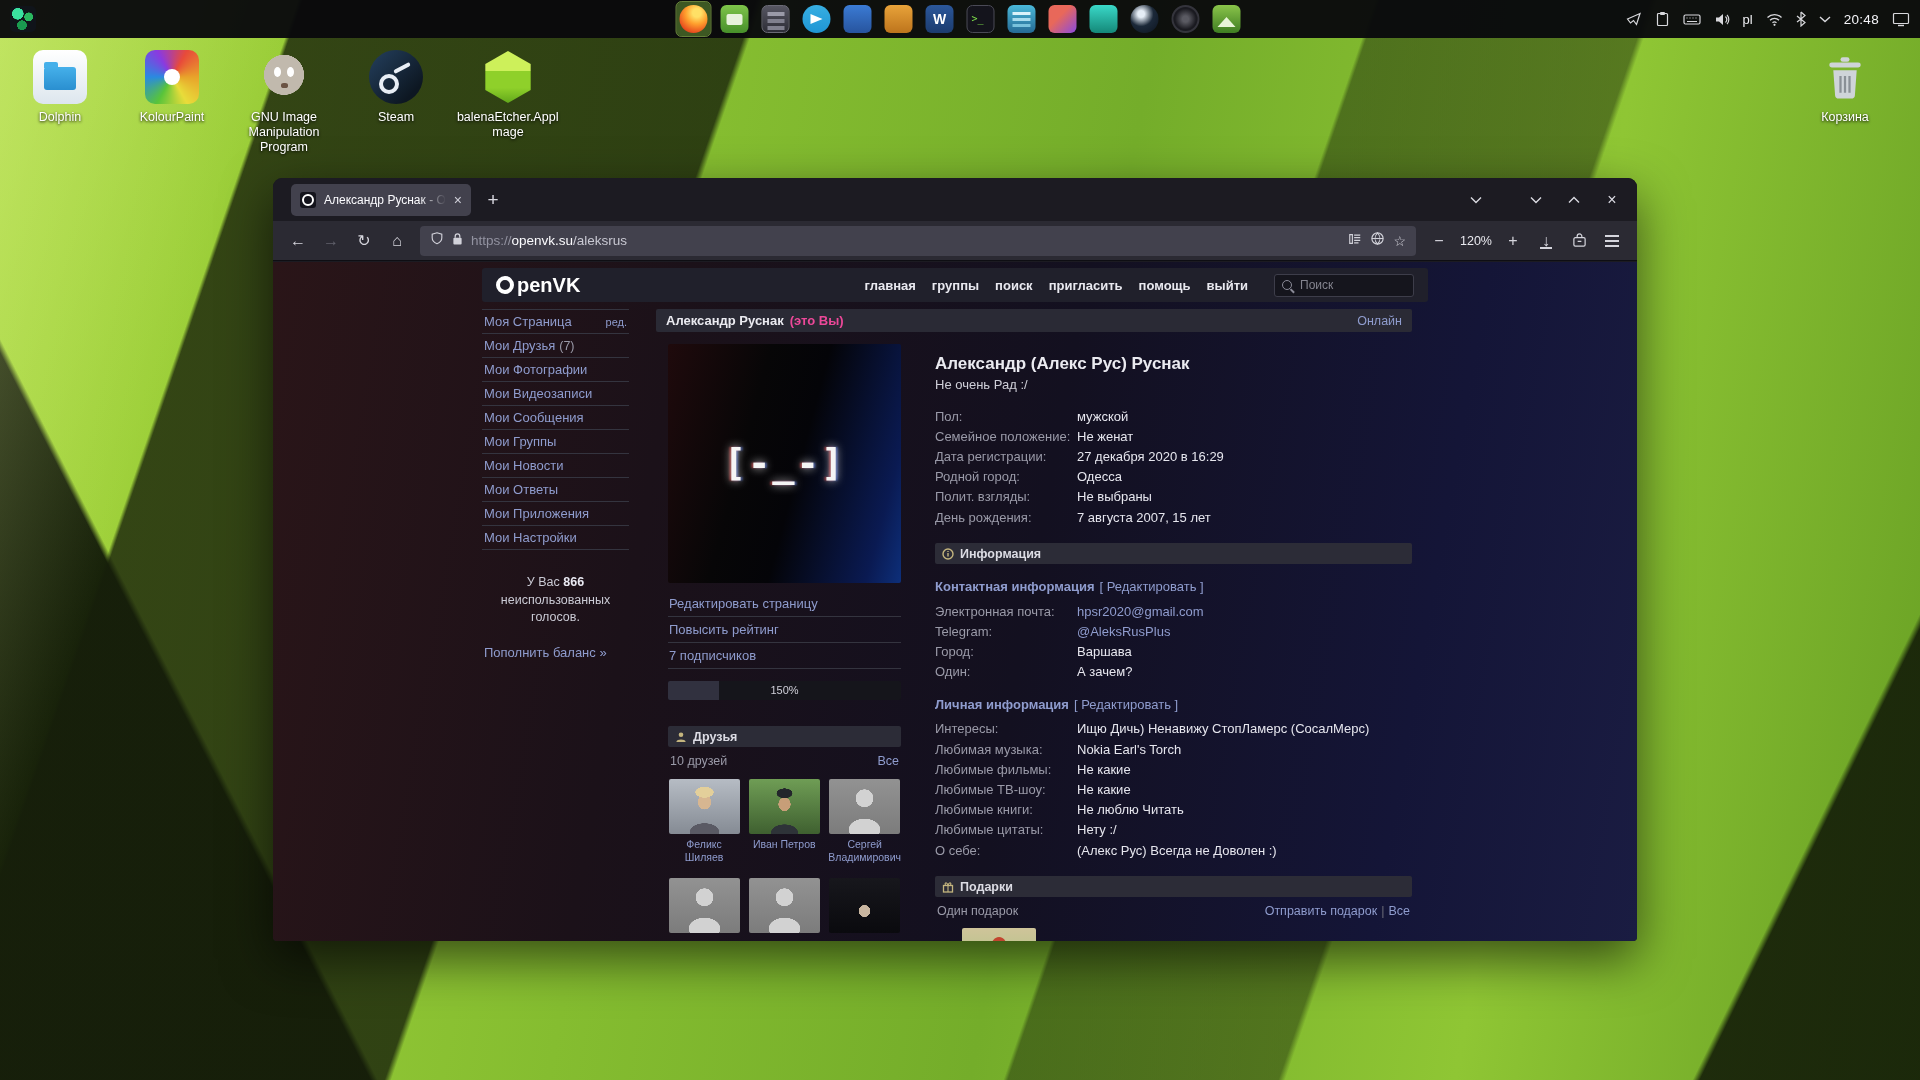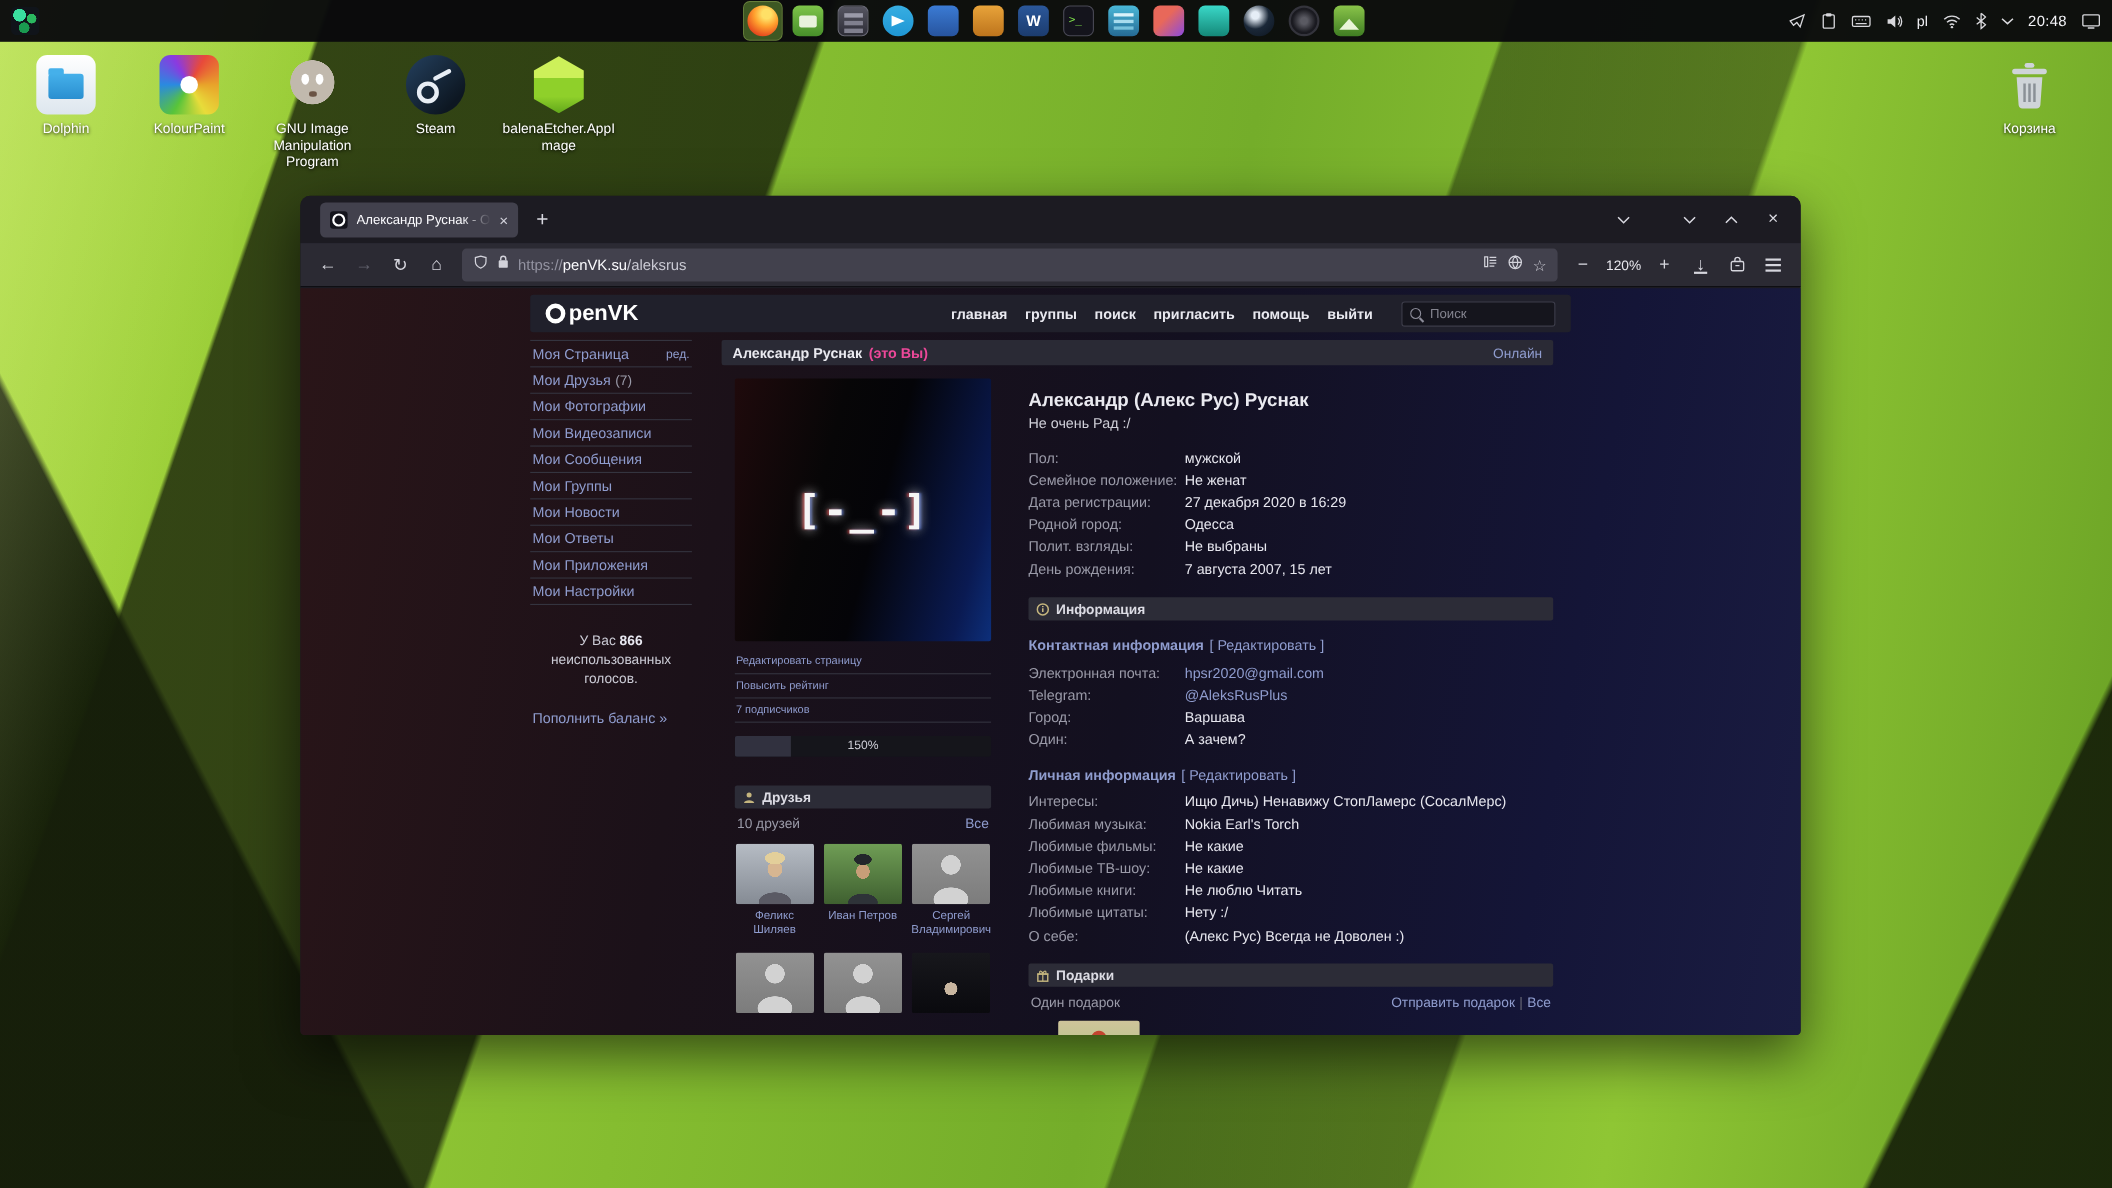--- a/index.html
+++ b/index.html
@@ -131,21 +131,21 @@
   .topbar .you{color:#ec4899;}
   .topbar .online{margin-left:auto;color:#8f9cce;font-weight:normal;font-size:12.5px;}
   .cols{display:flex;margin-top:12px;}
   .left-col{width:233px;margin-left:12px;flex-shrink:0;}
   .right-col{flex:1;margin-left:34px;padding-top:10px;min-width:0;}
   .avatar{width:233px;height:239px;border-radius:2px;display:flex;align-items:center;justify-content:center;
     background:linear-gradient(105deg,#1f0a0c 0%,#070607 35%,#040408 55%,#0a1a52 88%,#0d2f7a 100%);}
   .avatar-face{font-family:"DejaVu Sans Mono",monospace;font-size:37px;font-weight:bold;color:#f5f5f5;letter-spacing:2px;
     text-shadow:0 0 10px rgba(255,255,255,.8),-2px 0 2px rgba(255,60,60,.5),2px 0 2px rgba(90,130,255,.5);}
   .profile-actions{margin-top:8px;}
-  .p-action{display:block;padding:5px 1px;border-bottom:1px solid #34343f;font-size:10px;color:#8f9cce;cursor:pointer;}
+  .p-action{display:block;padding:5px 1px;border-bottom:1px solid #34343f;font-size:13px;color:#8f9cce;cursor:pointer;}
   .rating{margin-top:12px;height:19px;background:#15151b;border-radius:2px;position:relative;overflow:hidden;}
   .rating-fill{position:absolute;left:0;top:0;bottom:0;width:22%;background:#31313f;}
   .rating-label{position:relative;text-align:center;font-size:11px;line-height:19px;color:#cfcfd8;}
   .friends{margin-top:26px;}
   .sec-bar{height:21px;background:#2c2c37;display:flex;align-items:center;gap:6px;padding:0 7px;font-size:12.5px;font-weight:bold;color:#dcdce4;border-radius:2px;}
   .sec-bar svg{flex-shrink:0;}
   .friends-meta{display:flex;justify-content:space-between;padding:7px 2px 5px;font-size:12.5px;}
   .friends-count{color:#9a9aa8;}
   .friends-all{color:#8f9cce;cursor:pointer;}
   .friends-grid{display:grid;grid-template-columns:repeat(3,1fr);gap:14px 8px;margin-top:6px;}
@@ -383,21 +383,21 @@
       <span class="tool-btn">↻</span>
       <span class="tool-btn">⌂</span>
       <div class="urlbar">
         <span><svg width="14" height="15" viewBox="0 0 16 16">
               <path d="M8 1.5 13.5 3v4.2c0 3.4-2.4 5.6-5.5 6.8-3.1-1.2-5.5-3.4-5.5-6.8V3z" fill="none" stroke="#d2d2da" stroke-width="1.3"></path>
             </svg></span>
         <span><svg width="11" height="14" viewBox="0 0 12 15">
               <rect x="1.5" y="6" width="9" height="7.5" rx="1.2" fill="#d2d2da"></rect>
               <path d="M3.5 6V4.5a2.5 2.5 0 0 1 5 0V6" fill="none" stroke="#d2d2da" stroke-width="1.4"></path>
             </svg></span>
-        <span class="url-text"><span class="url-proto">https://</span><span class="url-domain">penVK.su</span><span class="url-path">/aleksrus</span></span>
+        <span class="url-text"><span class="url-proto">https://</span><span class="url-domain">openvk.su</span><span class="url-path">/aleksrus</span></span>
         <span><svg width="14" height="14" viewBox="0 0 16 16">
               <path d="M2 3h3v10H2zM7 3.5h7M7 6.5h7M7 9.5h7M7 12.5h5" stroke="#d2d2da" stroke-width="1.3" fill="none"></path>
             </svg></span>
         <span><svg width="15" height="15" viewBox="0 0 16 16">
               <circle cx="8" cy="8" r="6" fill="none" stroke="#d2d2da" stroke-width="1.2"></circle>
               <path d="M2 8h12M8 2c-3.4 3.6-3.4 8.4 0 12 3.4-3.6 3.4-8.4 0-12z" fill="none" stroke="#d2d2da" stroke-width="1.1"></path>
             </svg></span>
         <span style="color:#d2d2da;font-size:14px;">☆</span>
       </div>
       <span class="tool-btn">−</span>

